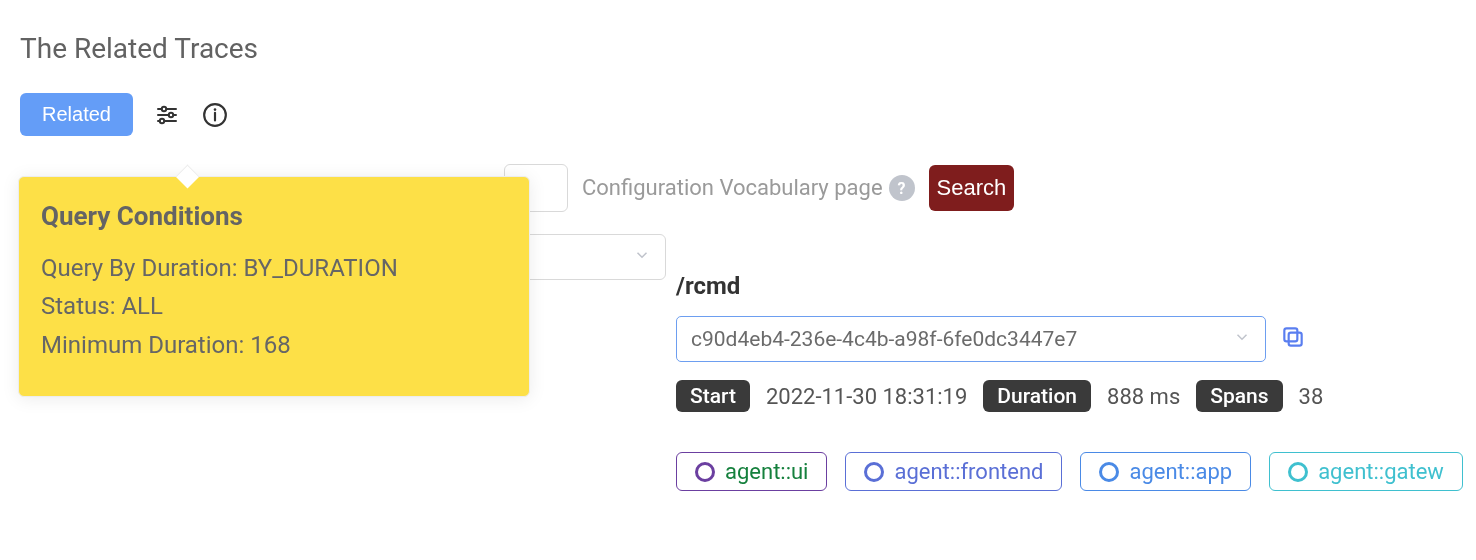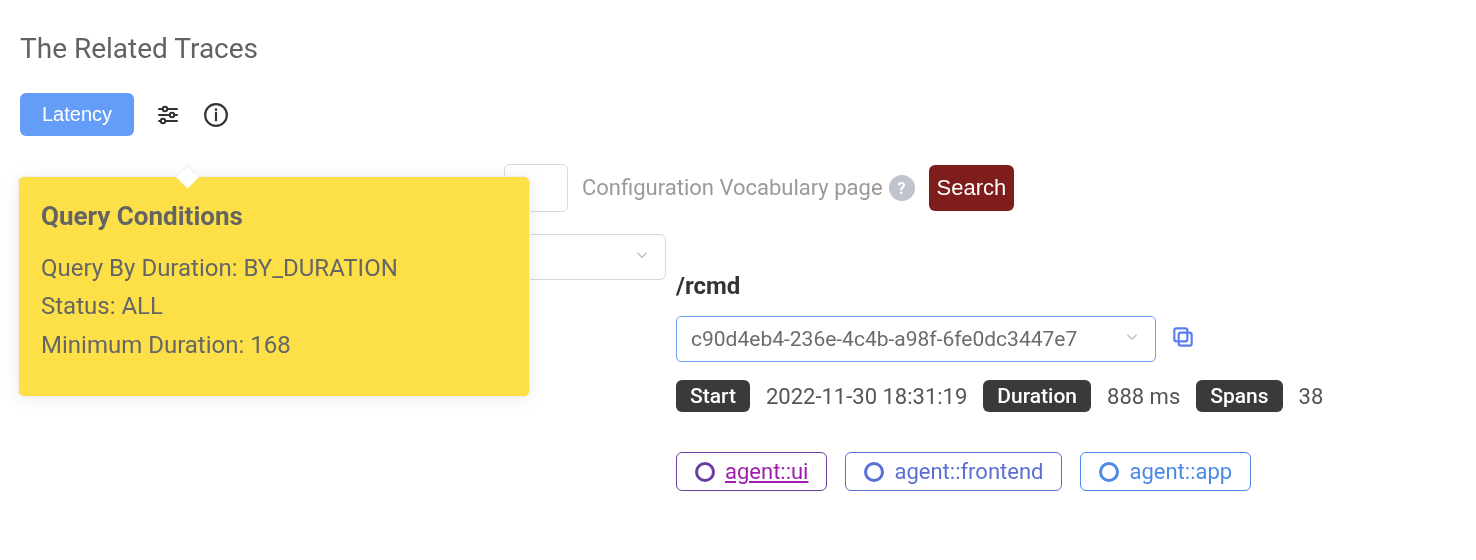--- a/index.html
+++ b/index.html
@@ -115,21 +115,21 @@
   .trace-row {
     display: flex;
     align-items: center;
     gap: 14px;
     margin-bottom: 18px;
   }
   .trace-select {
     border: 1.5px solid #6d9ef0;
     border-radius: 5px;
     height: 46px;
-    width: 480px;
+    width: 590px;
     display: flex;
     align-items: center;
     justify-content: space-between;
     padding: 0 14px;
     color: #6b6b6b;
     font-size: 21px;
   }
   .copy-icon { color: #5a7ef0; cursor: pointer; }
   .badges-row {
     display: flex;
@@ -205,21 +205,21 @@
     line-height: 1.6;
   }
 </style>
 </head>
 <body>
 
 <div class="container">
   <h1 class="page-title">The Related Traces</h1>
 
   <div class="toolbar">
-    <button class="btn-primary">Latency</button>
+    <button class="btn-primary">Related</button>
     <span class="icon-btn">
       <svg width="24" height="24" viewBox="0 0 24 24" fill="none" stroke="#333" stroke-width="2" stroke-linecap="round">
         <line x1="3" y1="6" x2="21" y2="6"></line>
           <circle cx="9" cy="6" r="2.2" fill="#fff"></circle>
         <line x1="3" y1="12" x2="21" y2="12"></line>
           <circle cx="16" cy="12" r="2.2" fill="#fff"></circle>
         <line x1="3" y1="18" x2="21" y2="18"></line>
           <circle cx="7" cy="18" r="2.2" fill="#fff"></circle>
       </svg>
     </span>
@@ -273,32 +273,36 @@
   <div class="badges-row">
     <span class="tag">Start</span>
     <span class="val">2022-11-30 18:31:19</span>
     <span class="tag">Duration</span>
     <span class="val">888 ms</span>
     <span class="tag">Spans</span>
     <span class="val">38</span>
   </div>
 
   <div class="agents-row" id="agents-row">
-      <div class="agent-chip" style="border-color: rgb(107, 63, 160); color: #a21caf; text-decoration: underline;">
+      <div class="agent-chip" style="border-color: rgb(107, 63, 160); color: #15803d;">
         <span class="ring" style="border-color: rgb(107, 63, 160);"></span>
         <span>agent::ui</span>
       </div>
       <div class="agent-chip" style="border-color: rgb(90, 111, 214); color: rgb(90, 111, 214);">
         <span class="ring" style="border-color: rgb(90, 111, 214);"></span>
         <span>agent::frontend</span>
       </div>
       <div class="agent-chip" style="border-color: rgb(74, 138, 230); color: rgb(74, 138, 230);">
         <span class="ring" style="border-color: rgb(74, 138, 230);"></span>
         <span>agent::app</span>
       </div>
+      <div class="agent-chip" style="border-color: rgb(63, 192, 207); color: rgb(63, 192, 207);">
+        <span class="ring" style="border-color: rgb(63, 192, 207);"></span>
+        <span>agent::gatew</span>
+      </div>
     </div>
 </div>
 
 <div class="popover">
   <div class="pop-title">Query Conditions</div>
   <div class="pop-line">
     <span>Query By Duration:</span> <span>BY_DURATION</span>
   </div>
   <div class="pop-line">
     <span>Status:</span> <span>ALL</span>

